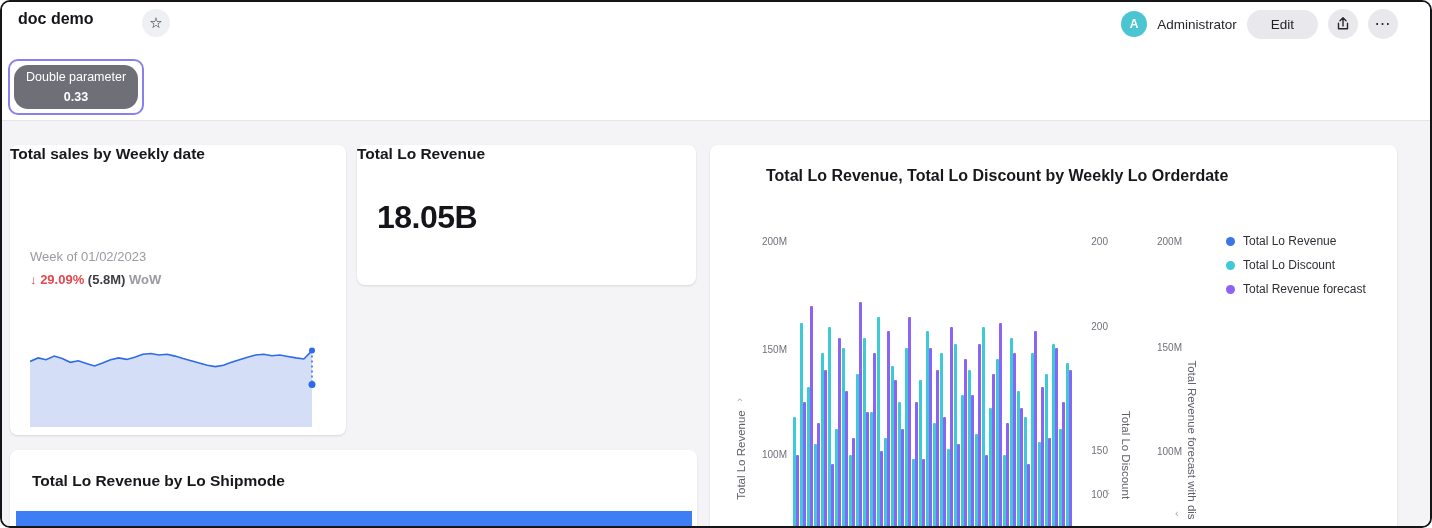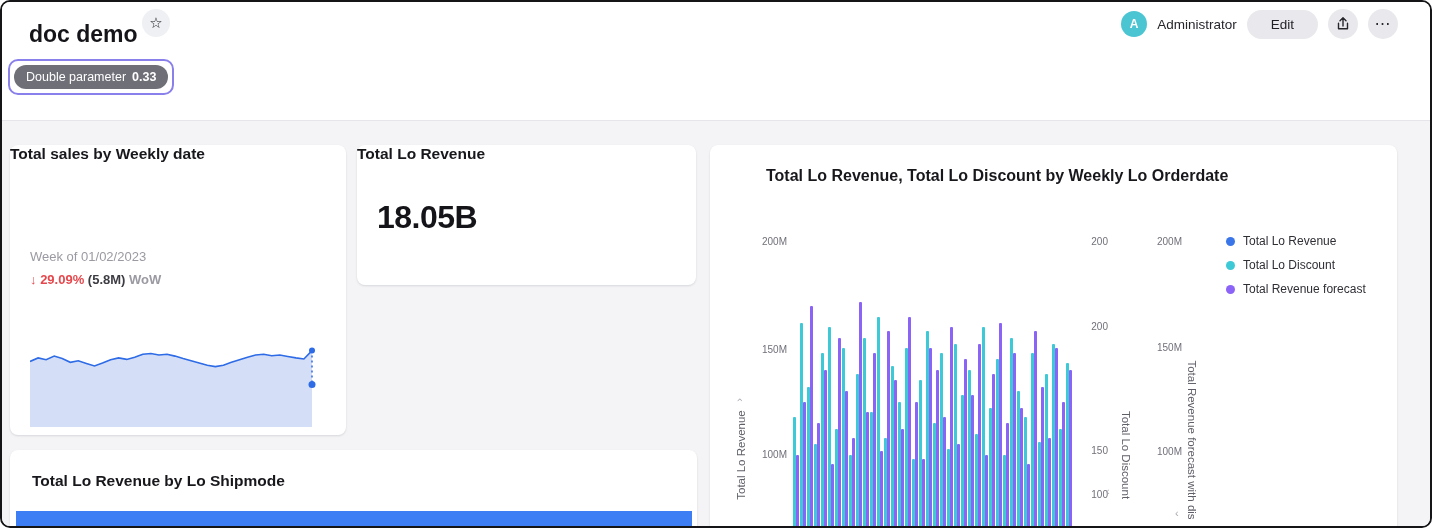--- a/index.html
+++ b/index.html
@@ -1,32 +1,32 @@
 <!DOCTYPE html>
 <html><head>
 <meta charset="utf-8">
 <style>
   html,body{margin:0;padding:0;background:#fff;}
   body{width:1432px;height:528px;font-family:"Liberation Sans",sans-serif;-webkit-font-smoothing:antialiased;}
   .frame{position:relative;width:1428px;height:524px;border:2px solid #151518;border-radius:10px;overflow:hidden;background:#fff;}
 
   
   .header{position:absolute;top:0;left:0;right:0;height:46px;background:#fff;}
-  .page-title{position:absolute;left:16px;top:8px;font-size:23px;font-weight:700;color:#141419;margin:11px;}
+  .page-title{position:absolute;left:16px;top:8px;font-size:16px;font-weight:700;color:#141419;margin:0;}
   .star-btn{position:absolute;left:140px;top:7px;width:28px;height:28px;border:none;border-radius:50%;background:#eef0f3;display:flex;align-items:center;justify-content:center;font-size:15px;color:#17171c;cursor:pointer;padding:0;}
   .hright{position:absolute;right:32px;top:7px;display:flex;align-items:center;gap:10px;}
   .avatar{width:26px;height:26px;border-radius:50%;background:#4cc5d2;color:#fff;font-size:12px;font-weight:700;display:flex;align-items:center;justify-content:center;cursor:pointer;}
   .uname{font-size:13.5px;color:#26262c;}
   .edit-btn{border:none;background:#e9e9ed;border-radius:16px;padding:7px 24px;font-size:13.5px;color:#1f1f24;font-family:inherit;cursor:pointer;}
   .round-btn{width:30px;height:30px;border:none;border-radius:50%;background:#e9e9ed;display:flex;align-items:center;justify-content:center;cursor:pointer;padding:0;color:#26262c;}
   .ellipsis{font-size:16px;letter-spacing:1px;color:#26262c;line-height:1;}
 
   
   .param-outer{position:absolute;left:6px;top:57px;border:2px solid #8a80ec;border-radius:10px;padding:4px;background:#fff;cursor:pointer;}
-  .param-pill{background:#6f6f78;color:#fff;border-radius:14px;padding:5px 12px;font-size:12.5px;display:flex;gap:6px;align-items:center;white-space:nowrap;}
+  .param-pill{background:#6f6f78;color:#fff;border-radius:14px;padding:5px 12px;font-size:12.5px;display:flex;gap:6px;align-items:center;white-space:nowrap;flex-direction:column;}
   .param-value{font-weight:700;}
 
   
   .canvas{position:absolute;left:0;top:118px;width:100%;height:406px;background:#f4f4f6;border-top:1px solid #e6e6ea;}
 
   .card{position:absolute;background:#fff;border-radius:8px;box-shadow:0 1px 2px rgba(16,24,40,.07),0 1px 3px rgba(16,24,40,.06);}
   .card h2{position:absolute;margin:0;font-size:15.5px;font-weight:700;color:#17171c;white-space:nowrap;}
 
   .card-sales{left:8px;top:143px;width:336px;height:290px;}
   .card-rev{left:355px;top:143px;width:339px;height:140px;}

